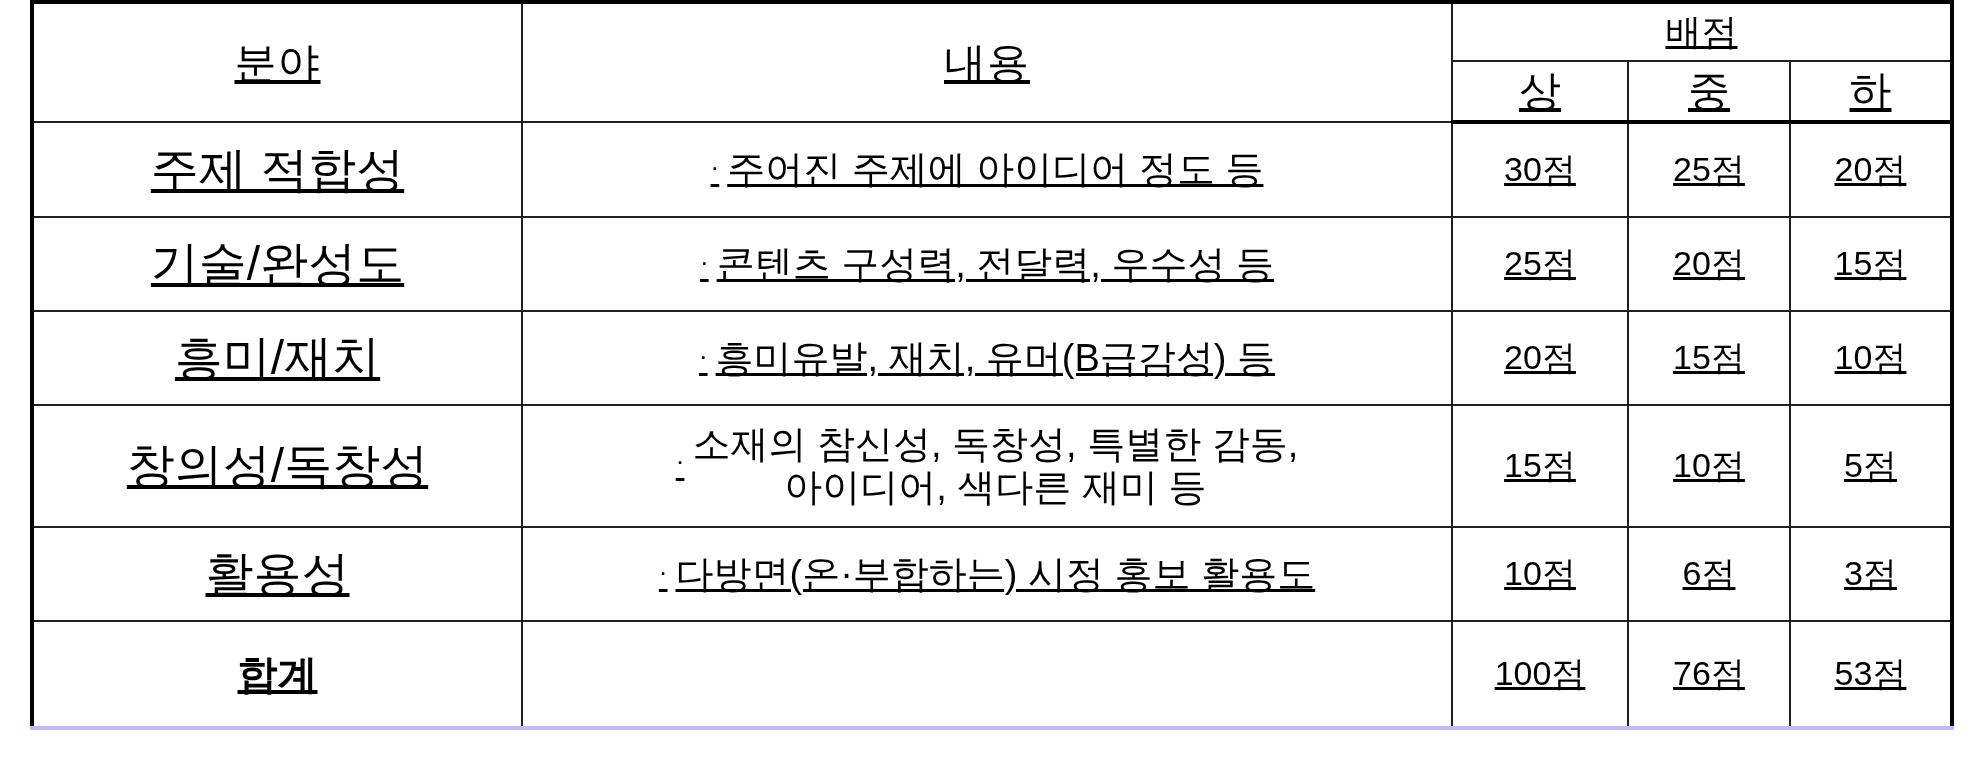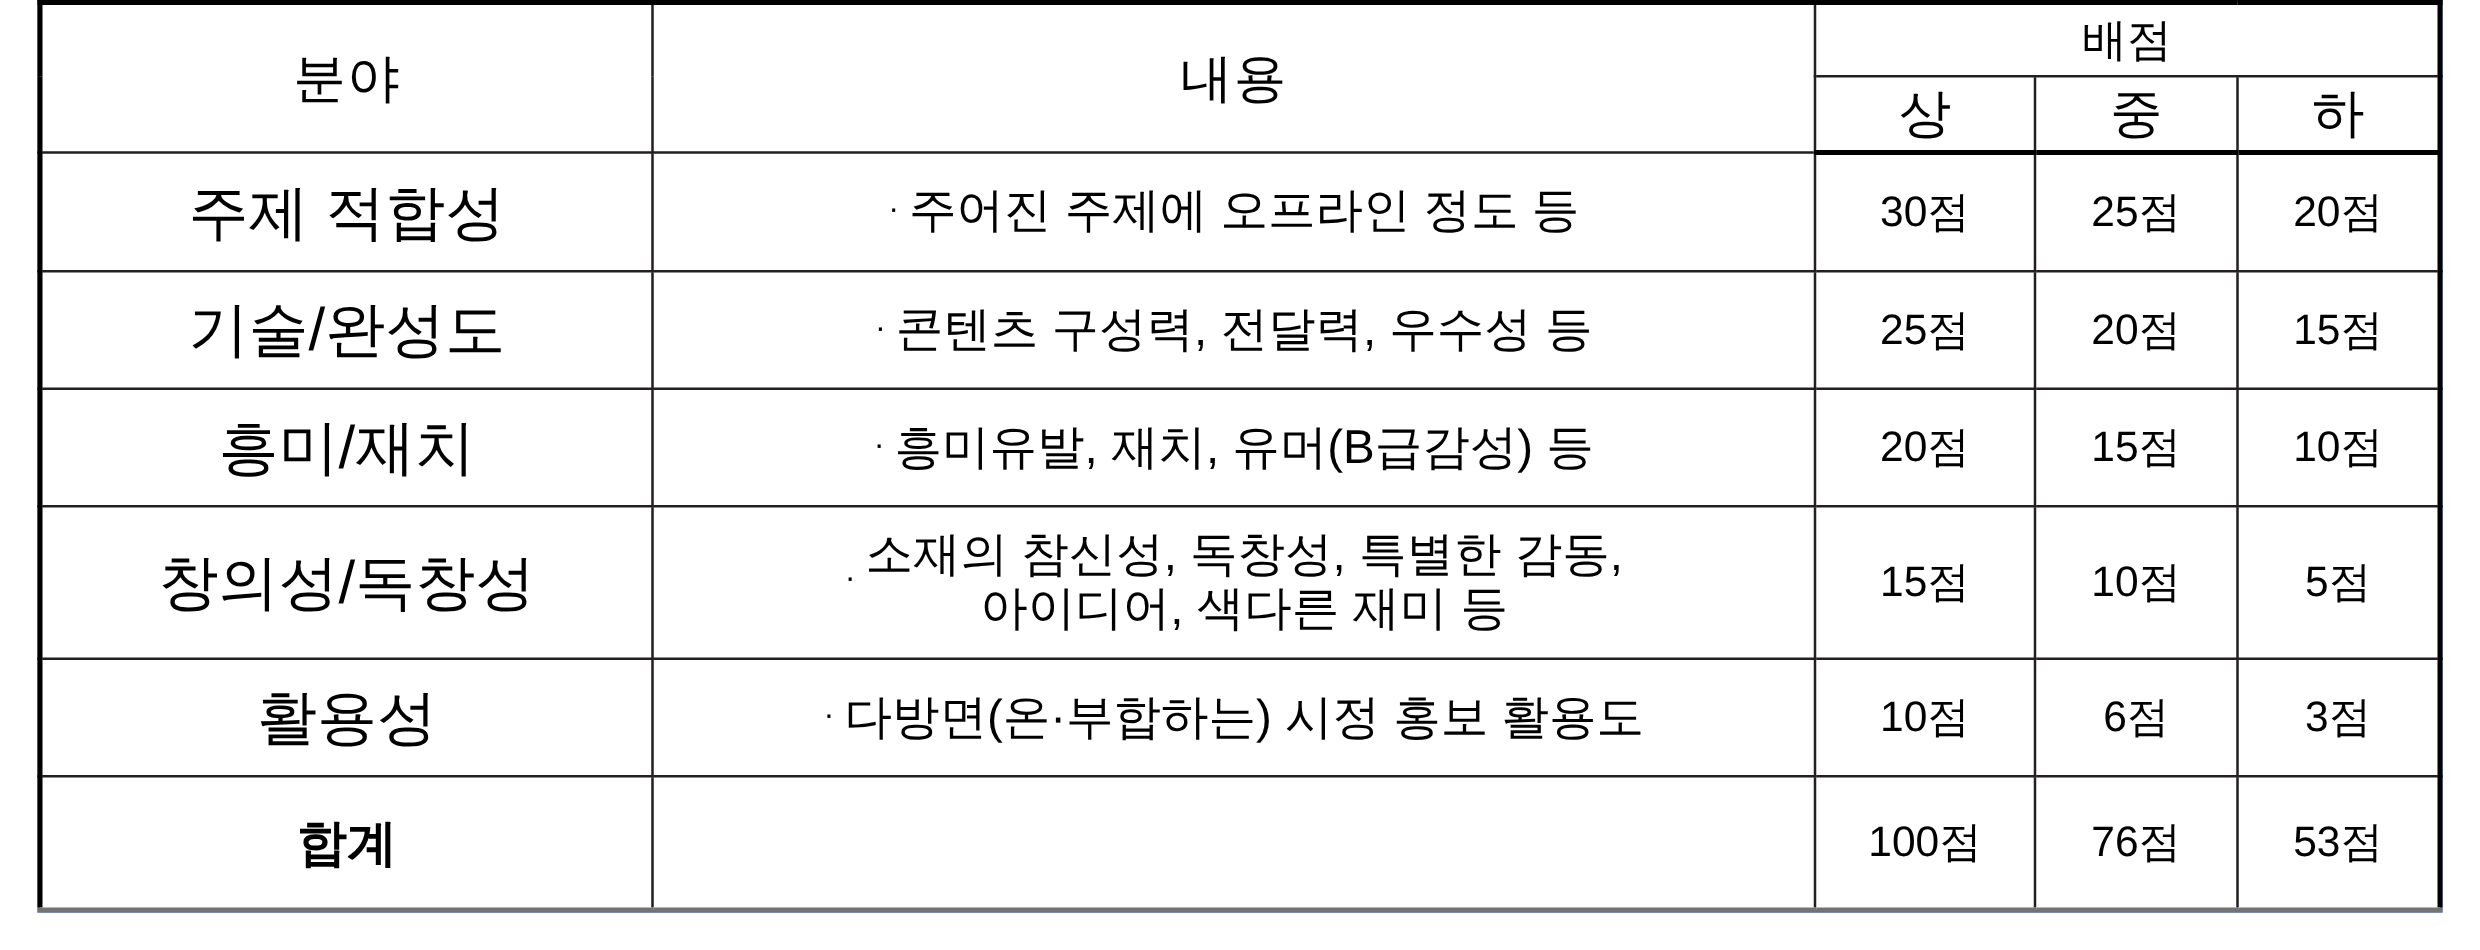--- a/index.html
+++ b/index.html
@@ -20,20 +20,21 @@
     position: relative;
     background: #ffffff;
     box-sizing: border-box;
   }
   table.score-table {
     border-collapse: collapse;
     table-layout: fixed;
     width: 1920px;
     margin: 0 auto;
     background: #1d4ed8;
+    text-decoration: underline;
   }
   table.score-table td,
   table.score-table th {
     border: 2px solid #231f20;
     padding: 0;
     text-align: center;
     vertical-align: middle;
     background: #ffffff;
     font-weight: normal;
   }
@@ -100,21 +101,21 @@
     white-space: normal;
     line-height: 1.12;
     vertical-align: middle;
   }
   td.score-cell {
     font-size: 34px;
   }
   tr.row-tall td { height: 120px; }
   tr.row-total td { height: 104px; }
   tr.row-total td.field-cell { font-size: 40px; font-weight: bold; }
-  tbody tr:last-child td { border-bottom: 4px solid #737373; }
+  tbody tr:last-child td { border-bottom: 4px solid #c4b5fd; }
 </style>
 </head>
 <body>
 
 <div class="sheet">
   <table class="score-table">
     <colgroup>
       <col class="c-field">
       <col class="c-content">
       <col class="c-high">
@@ -130,21 +131,21 @@
       <tr class="row-second">
         <th class="th-level">상</th>
         <th class="th-level">중</th>
         <th class="th-level">하</th>
       </tr>
     </thead>
     <tbody>
       <tr>
         <td class="field-cell">주제 적합성</td>
         <td class="content-cell">
-          <span class="bullet">·</span><span>주어진 주제에 오프라인 정도 등</span>
+          <span class="bullet">·</span><span>주어진 주제에 아이디어 정도 등</span>
         </td>
         <td class="score-cell">30점</td>
         <td class="score-cell">25점</td>
         <td class="score-cell">20점</td>
       </tr>
       <tr>
         <td class="field-cell">기술/완성도</td>
         <td class="content-cell">
           <span class="bullet">·</span><span>콘텐츠 구성력, 전달력, 우수성 등</span>
         </td>

